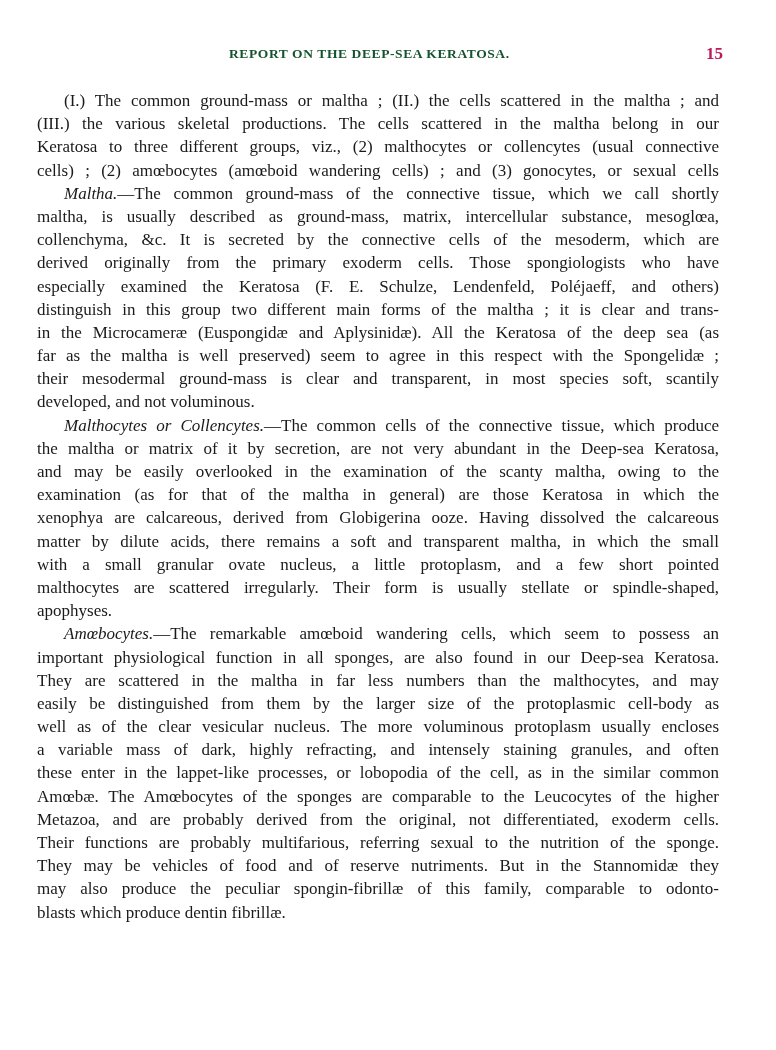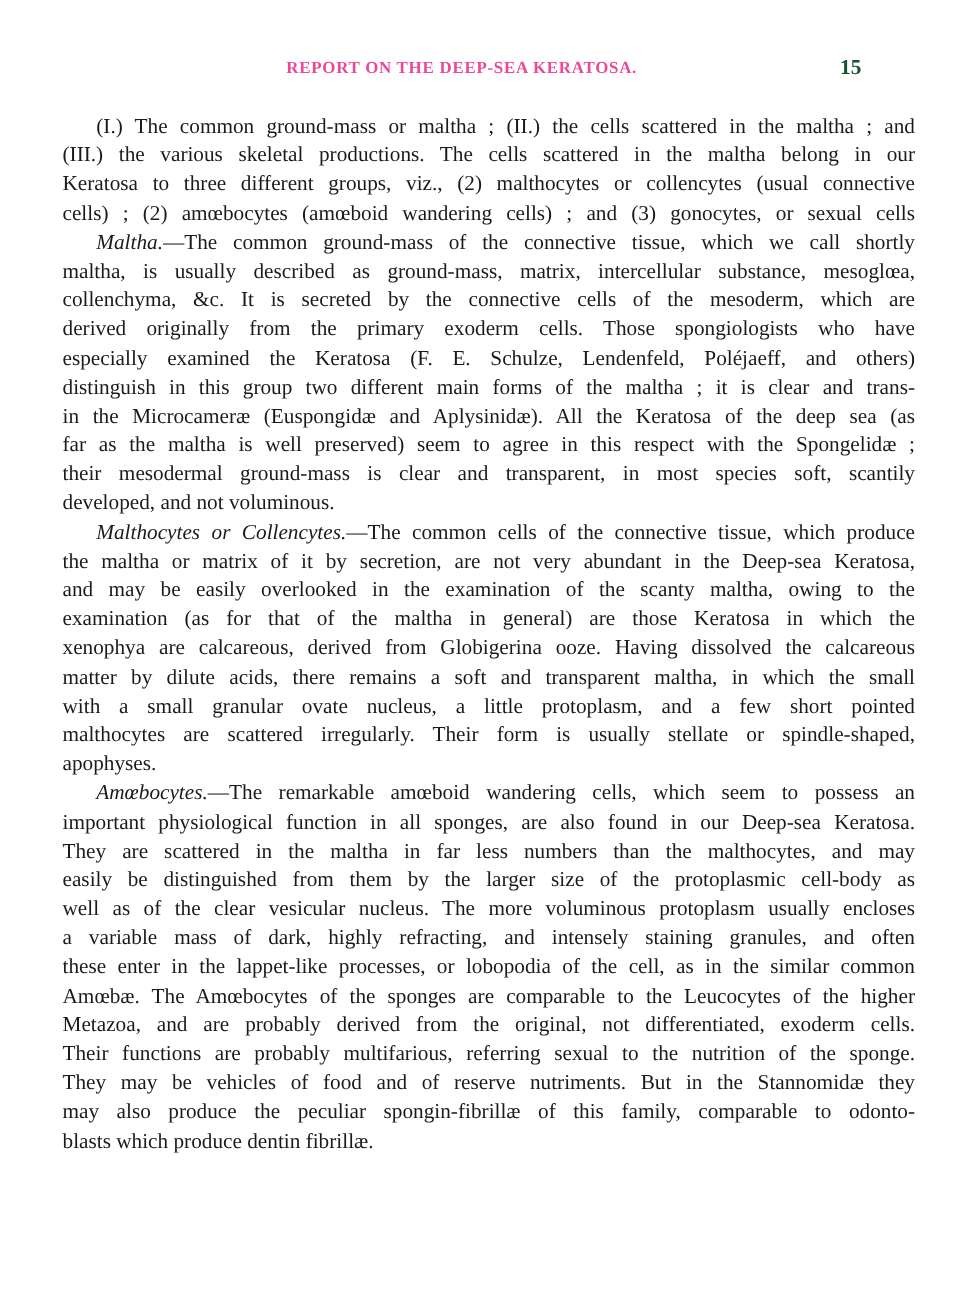--- a/index.html
+++ b/index.html
@@ -1,21 +1,21 @@
 <!DOCTYPE html>
 <html><head>
 <meta charset="utf-8">
 <style>
   html, body { margin: 0; padding: 0; background: #ffffff; }
   body { width: 776px; height: 1050px; position: relative; overflow: hidden; }
   .page { position: absolute; left: 0; top: 0; width: 776px; height: 1050px; color: #1a1a1a;
           font-family: "Liberation Serif", "DejaVu Serif", serif; }
-  .running-head { position: absolute; top: 46px; left: 229px; font-size: 13.5px; letter-spacing: 0.6px; font-weight: bold; color: #ec4899; }
-  .page-number { position: absolute; top: 44px; left: 672px; font-size: 17px; font-weight: bold; color: #14532d; }
-  .body { position: absolute; left: 50px; top: 89px; width: 682px; }
+  .running-head { position: absolute; top: 46px; left: 229px; font-size: 13.5px; letter-spacing: 0.6px; font-weight: bold; color: #14532d; }
+  .page-number { position: absolute; top: 44px; left: 706px; font-size: 17px; font-weight: bold; color: #be185d; }
+  .body { position: absolute; left: 37px; top: 89px; width: 682px; }
   .line { display: block; height: 23.2px; line-height: 23.2px; font-size: 17px; white-space: nowrap;
           text-align: justify; text-align-last: justify; }
   .line.last { text-align-last: left; }
   .line.indent { padding-left: 27px; }
   .it { font-style: italic; }
 </style>
 </head>
 <body>
 
 <div class="page">

